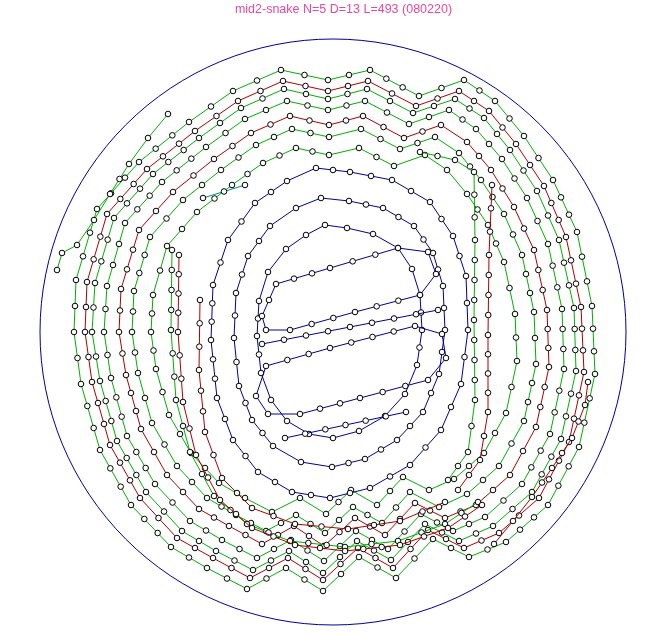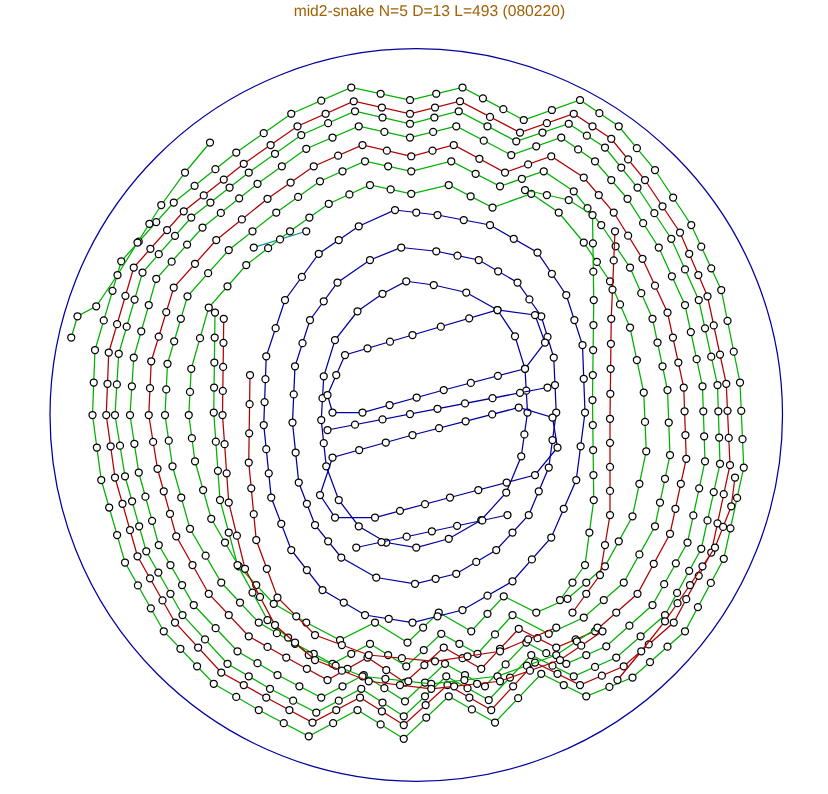--- a/index.html
+++ b/index.html
@@ -8,21 +8,21 @@
     width:662px;height:635px;
     background:#ffffff;
     font-family:"Liberation Sans", sans-serif;
     overflow:hidden;
   }
   .chart-title{
     position:absolute;
     top:2px;left:0;right:0;
     text-align:center;
     font-size:12.5px;
-    color:#a16207;
+    color:#ec4899;
     letter-spacing:0px;
     padding-left:25px;
   }
   svg{position:absolute;top:0;left:0;}
 </style>
 </head>
 <body>
 
 <div class="figure">
   <div class="chart-title">mid2-snake N=5 D=13 L=493 (080220)</div>

